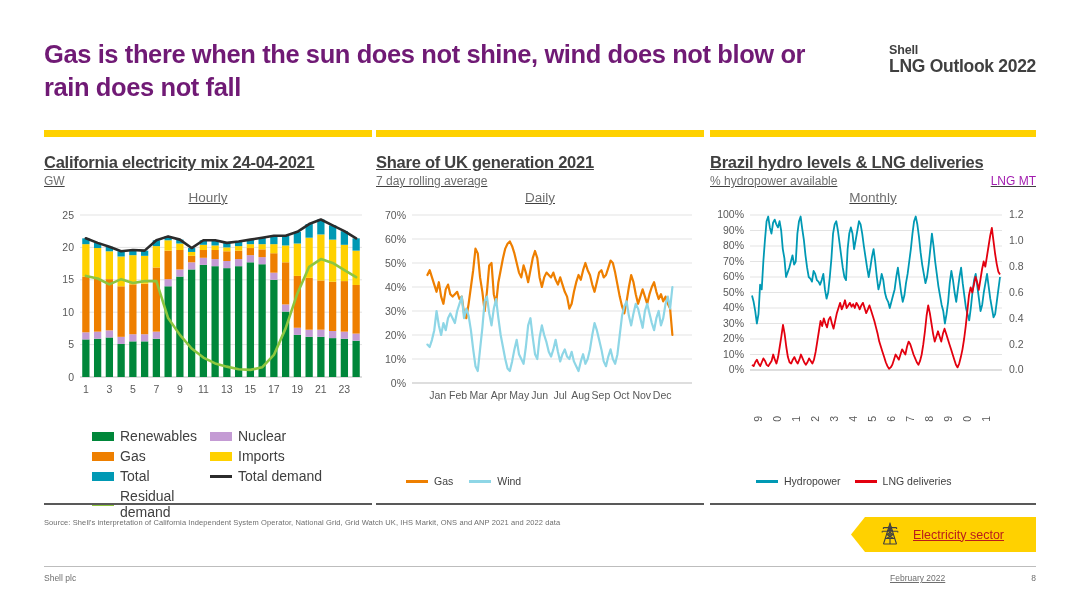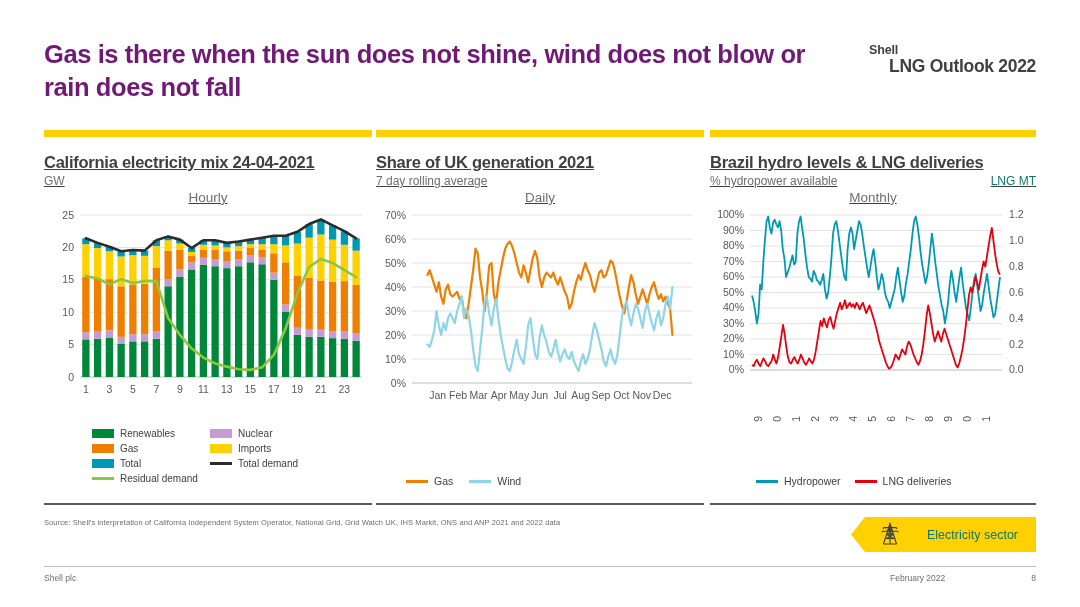--- a/index.html
+++ b/index.html
@@ -18,50 +18,50 @@
   }
   #slide-title {
     position: absolute; left: 0; top: 0; width: 800px;
     font-size: 25.5px; font-weight: bold; line-height: 1.30;
     letter-spacing: -0.4px; color: #701a75;
   }
   #brand-lockup {
     position: absolute; right: 0; top: 6px; text-align: left; color: #404040;
   }
   #brand-shell { font-size: 12.5px; font-weight: bold; line-height: 1.0; letter-spacing: -0.2px; }
-  #brand-outlook { font-size: 17.5px; font-weight: bold; line-height: 1.05; letter-spacing: -0.3px; margin-left: 20px; }
+  #brand-outlook { font-size: 17.5px; font-weight: bold; line-height: 1.05; letter-spacing: -0.3px; }
 
   
   .panel { position: absolute; top: 130px; width: 328px; height: 375px; text-decoration: underline; }
   #panel-1 { left: 44px; }
   #panel-2 { left: 376px; }
   #panel-3 { left: 710px; width: 326px; }
 
   .accent-bar { width: 100%; height: 7px; background: #FFD100; }
   .panel-title {
     margin-top: 16px; font-size: 16.5px; font-weight: bold;
     color: #404040; letter-spacing: -0.25px; line-height: 1.15;
   }
   .panel-sub-row { display: flex; justify-content: space-between; align-items: baseline; margin-top: 2px; }
   .panel-sub { font-size: 12px; color: #6e6e6e; }
-  .panel-sub-right { font-size: 12px; color: #0f766e; }
+  .panel-sub-right { font-size: 12px; color: #a21caf; }
 
   .chart-caption {
     text-align: center; font-size: 13.5px; color: #6e6e6e;
     margin-top: 2px; margin-bottom: 2px;
   }
 
   .plot-wrap { position: relative; width: 100%; }
   .plot-wrap svg { display: block; }
 
   
   .legend { position: absolute; left: 0; width: 100%; }
   #legend-1 { top: 298px; left: 48px; width: 280px;
      display: grid; grid-template-columns: 118px 140px; row-gap: 4px; }
-  .legend-item { display: flex; align-items: center; font-size: 10px; color: #404040; }
+  .legend-item { display: flex; align-items: center; font-size: 14px; color: #404040; }
   .swatch { width: 22px; height: 9px; margin-right: 6px; flex: none; }
   .swatch.line { height: 3px; }
   #legend-2 { top: 345px; left: 30px; display: flex; gap: 16px; }
   #legend-3 { top: 345px; left: 46px; display: flex; gap: 14px; }
   #legend-2 .legend-item, #legend-3 .legend-item { font-size: 10.5px; }
 
   
   .panel-rule { position: absolute; bottom: 0; left: 0; width: 100%; height: 2px; background: #595959; }
 
   #source-note {
@@ -69,29 +69,29 @@
     letter-spacing: 0.1px;
   }
 
   #sector-badge {
     position: absolute; left: 851px; top: 517px; width: 185px; height: 35px;
     background: #FFD100; display: flex; align-items: center;
     clip-path: polygon(14px 0, 100% 0, 100% 100%, 14px 100%, 0 50%);
   }
   #sector-badge .pylon { margin-left: 26px; flex: none; }
   #sector-badge .badge-label {
-    font-size: 12.5px; color: #0f766e; margin-left: 24px; white-space: nowrap;
+    font-size: 12.5px; color: #b91c1c; margin-left: 10px; white-space: nowrap; text-decoration: underline;
   }
 
   #footer-rule {
     position: absolute; left: 44px; top: 566px; width: 992px; height: 1px; background: #bdbdbd;
   }
   #footer { position: absolute; left: 44px; top: 573px; width: 992px; height: 16px; font-size: 8.5px; color: #6e6e6e; }
   #footer-left { position: absolute; left: 0; top: 0; }
-  #footer-date { position: absolute; left: 846px; top: 0; }
+  #footer-date { position: absolute; left: 846px; top: 0; text-decoration: underline; }
   #footer-page { position: absolute; right: 0; top: 0; }
 
   .ax-label { font-size: 10.5px; fill: #595959; font-family: "Liberation Sans", sans-serif; }
   .grid-line { stroke: #e3e3e3; stroke-width: 1; }
   .axis-line { stroke: #bdbdbd; stroke-width: 1; }
 </style>
 </head>
 <body>
 
 <div id="header">

